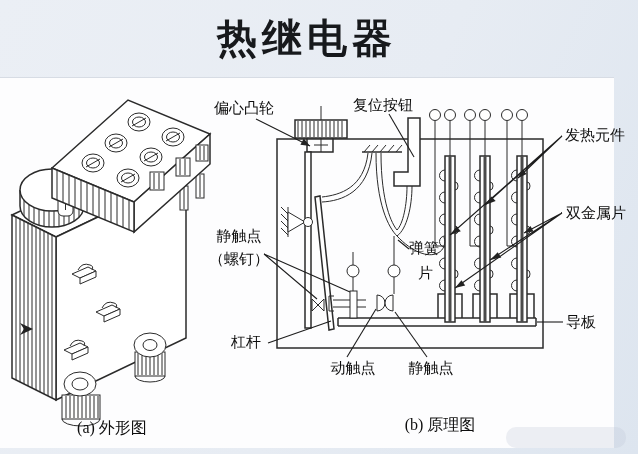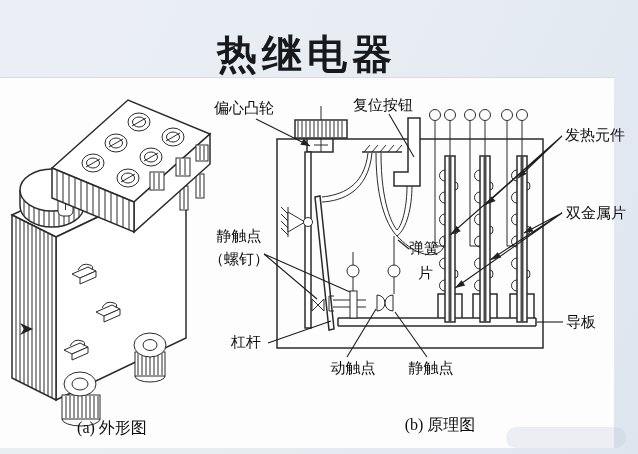--- a/index.html
+++ b/index.html
@@ -2,21 +2,21 @@
 <html><head>
 <meta charset="utf-8">
 <style>
   html,body { margin:0; padding:0; }
   .stage {
     position:relative; width:638px; height:454px; overflow:hidden;
     background: linear-gradient(115deg,#ebeff5 0%,#e7ecf3 55%,#dde5ef 100%);
     font-family:"Liberation Sans","DejaVu Sans",sans-serif;
   }
   .title-band {
-    position:absolute; left:0; top:16px; width:614px; height:77px;
+    position:absolute; left:0; top:0; width:614px; height:77px;
     display:flex; align-items:center; justify-content:center;
   }
   .page-title {
     margin:0; font-size:40px; font-weight:700; color:#17191c; letter-spacing:5px;
   }
   .card {
     position:absolute; left:0; top:77px; width:614px; height:370px;
     background:#fdfdfe; border-top:1px solid #d7dce4;
   }
   .fig-svg { position:absolute; left:0; top:0; width:638px; height:454px; }

